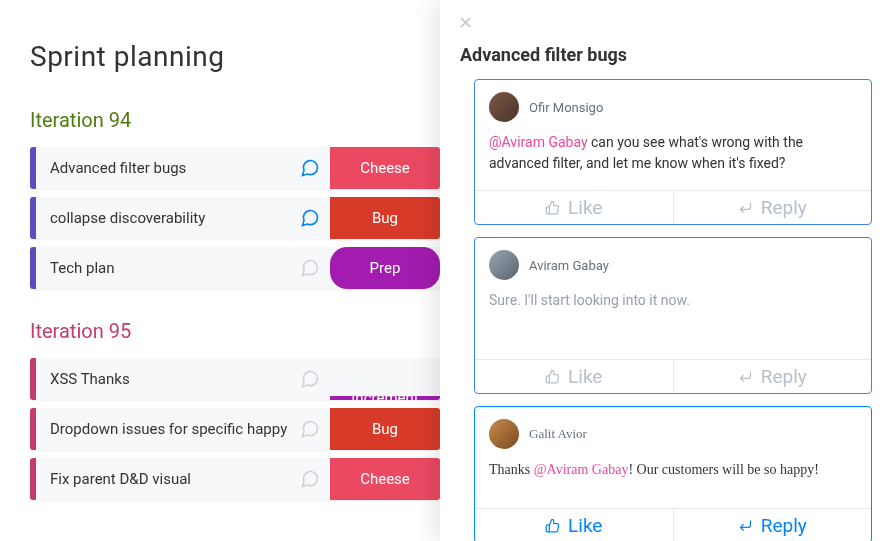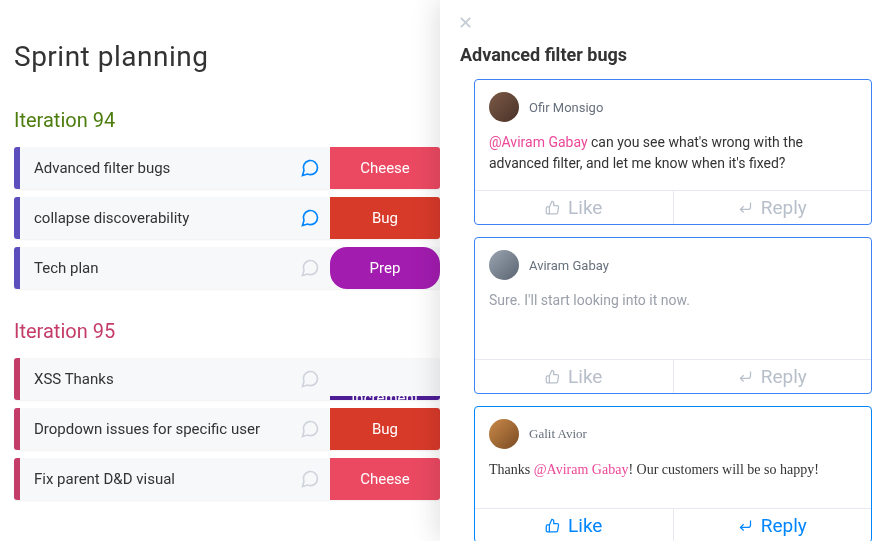--- a/index.html
+++ b/index.html
@@ -7,21 +7,21 @@
       width: 888px;
       height: 541px;
       font-family: -apple-system, BlinkMacSystemFont, "Segoe UI", Roboto, sans-serif;
       background: #fff;
       position: relative;
       overflow: hidden;
     }
     
     
     .left {
-      padding: 40px 0 0 14px;
+      padding: 40px 0 0 30px;
       width: 440px;
     }
     .page-title {
       font-size: 28px;
       font-weight: 400;
       color: #333;
       letter-spacing: .5px;
       margin-bottom: 35px;
     }
     .iter-header {
@@ -66,21 +66,21 @@
       width: 110px;
       display: flex;
       align-items: center;
       justify-content: center;
       color: #fff;
       font-size: 15px;
     }
     .t-cheese { background: #EB4962; }
     .t-bug    { background: #D83A2A; }
     .t-prep   { background: #a21caf; border-radius: 17px; }
-    .t-inc    { background: #4c1d95; margin-top: 38px; }
+    .t-inc    { background: #a21caf; margin-top: 38px; }
 
     
     .bubble {
       width: 20px; height: 20px; position: relative;
     }
     .bubble svg { width: 100%; height: 100%; display:block; }
 
     
     .panel {
       position: absolute;
@@ -209,21 +209,21 @@
           <span class="bubble">
             <svg viewBox="0 0 24 24" fill="none" stroke="currentColor" stroke-width="2">
               <path d="M21 11.5a8.38 8.38 0 0 1-8.5 8.5 8.5 8.5 0 0 1-3.5-.74L3 21l1.74-6A8.5 8.5 0 1 1 21 11.5z"></path>
             </svg>
           </span>
         </div>
       <div class="tag t-inc">Increment</div>
     </div>
     <div class="row">
       <div class="accent acc-red"></div>
-      <div class="title">Dropdown issues for specific user</div>
+      <div class="title">Dropdown issues for specific happy</div>
       <div class="chat">
           <span class="bubble">
             <svg viewBox="0 0 24 24" fill="none" stroke="currentColor" stroke-width="2">
               <path d="M21 11.5a8.38 8.38 0 0 1-8.5 8.5 8.5 8.5 0 0 1-3.5-.74L3 21l1.74-6A8.5 8.5 0 1 1 21 11.5z"></path>
             </svg>
           </span>
         </div>
       <div class="tag t-bug">Bug</div>
     </div>
     <div class="row">

